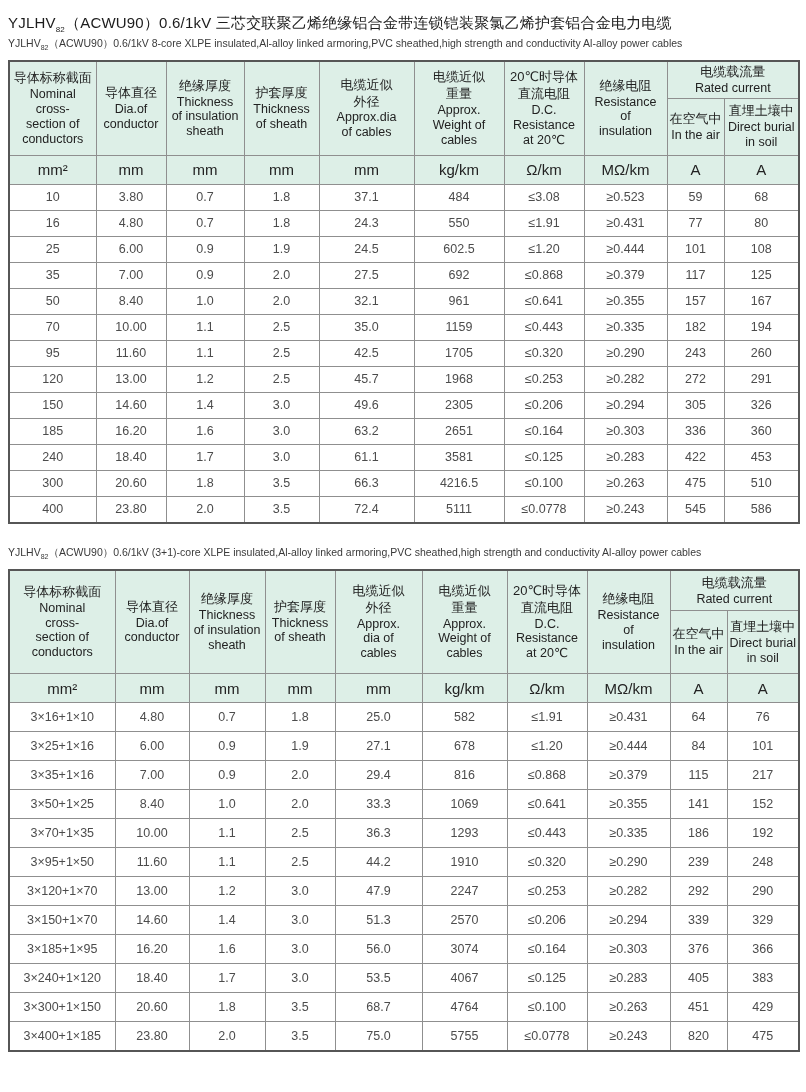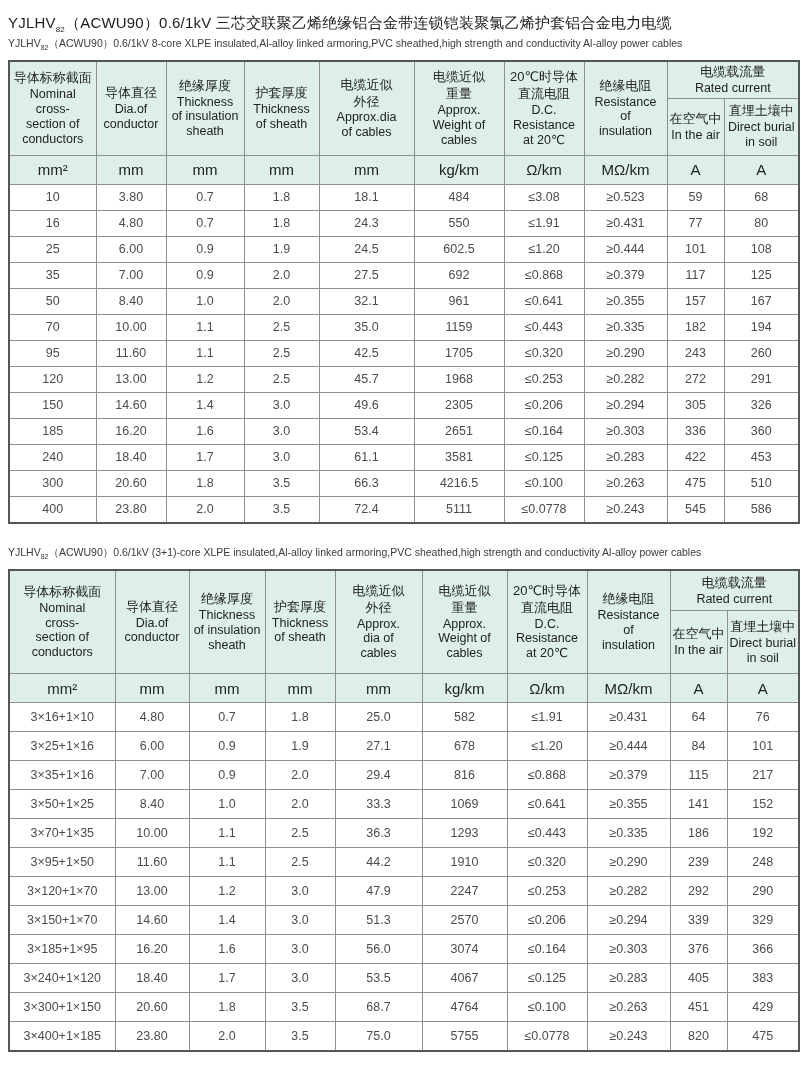--- a/index.html
+++ b/index.html
@@ -122,21 +122,21 @@
           <th>A</th>
           <th>A</th>
         </tr>
       </thead>
       <tbody>
           <tr>
             <td>10</td>
             <td>3.80</td>
             <td>0.7</td>
             <td>1.8</td>
-            <td>18.1</td>
+            <td>37.1</td>
             <td>484</td>
             <td>≤3.08</td>
             <td>≥0.523</td>
             <td>59</td>
             <td>68</td>
           </tr>
           <tr>
             <td>16</td>
             <td>4.80</td>
             <td>0.7</td>
@@ -230,21 +230,21 @@
             <td>≤0.206</td>
             <td>≥0.294</td>
             <td>305</td>
             <td>326</td>
           </tr>
           <tr>
             <td>185</td>
             <td>16.20</td>
             <td>1.6</td>
             <td>3.0</td>
-            <td>53.4</td>
+            <td>63.2</td>
             <td>2651</td>
             <td>≤0.164</td>
             <td>≥0.303</td>
             <td>336</td>
             <td>360</td>
           </tr>
           <tr>
             <td>240</td>
             <td>18.40</td>
             <td>1.7</td>

